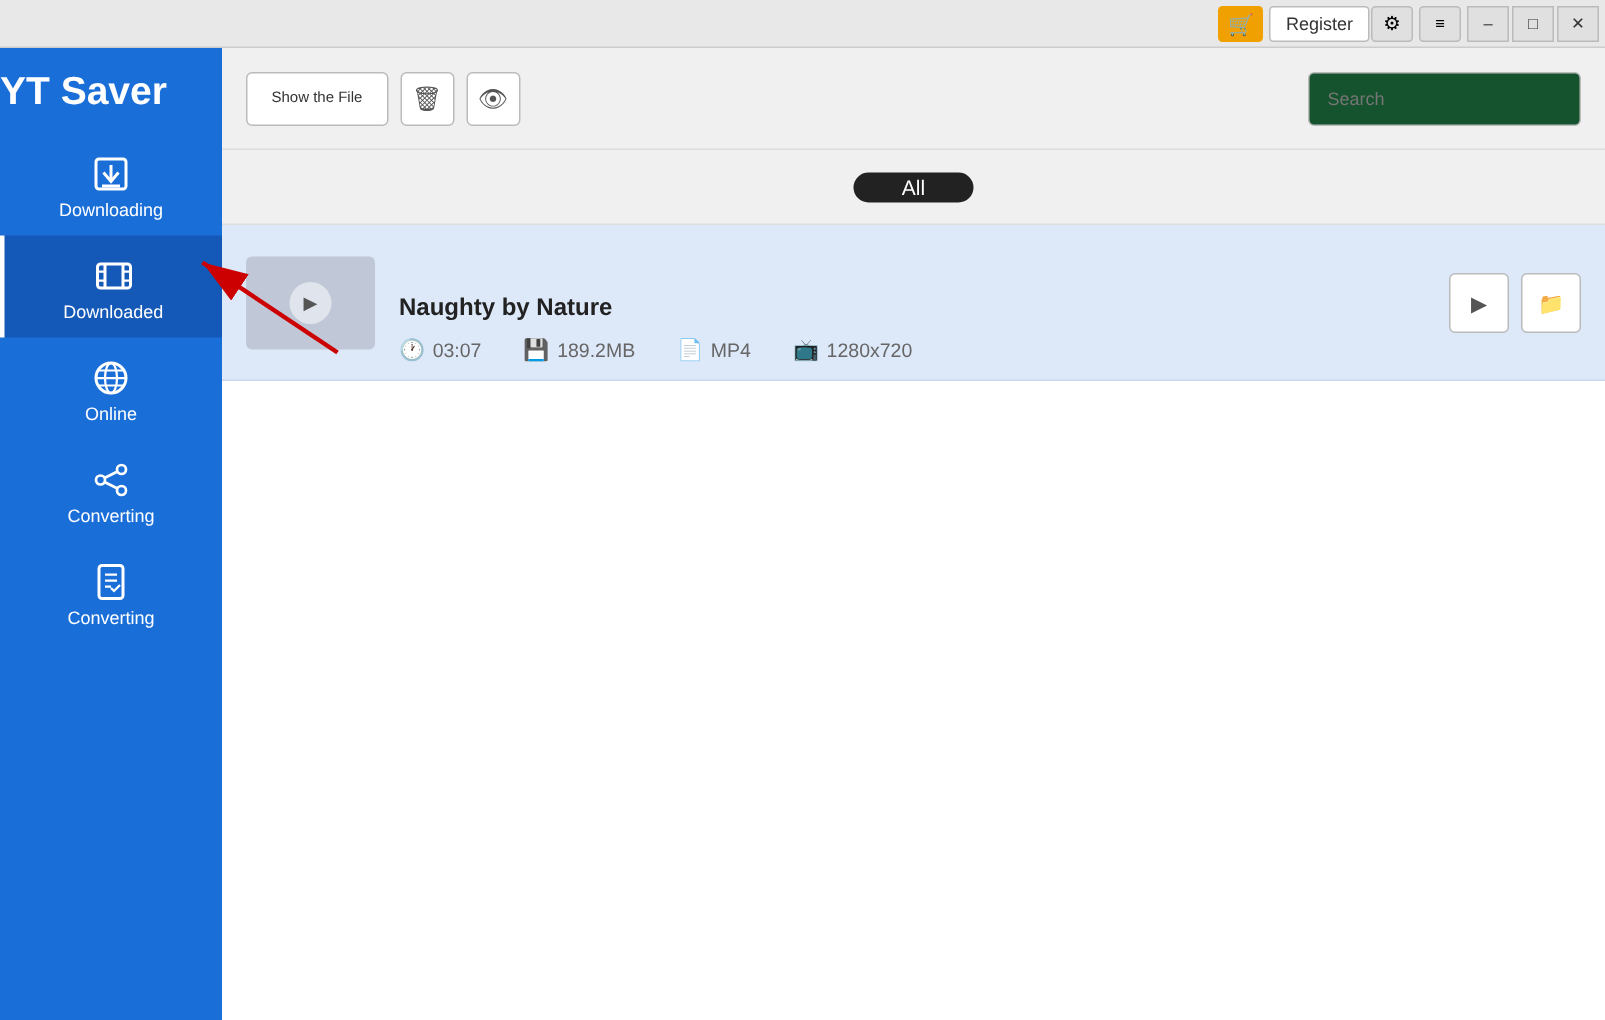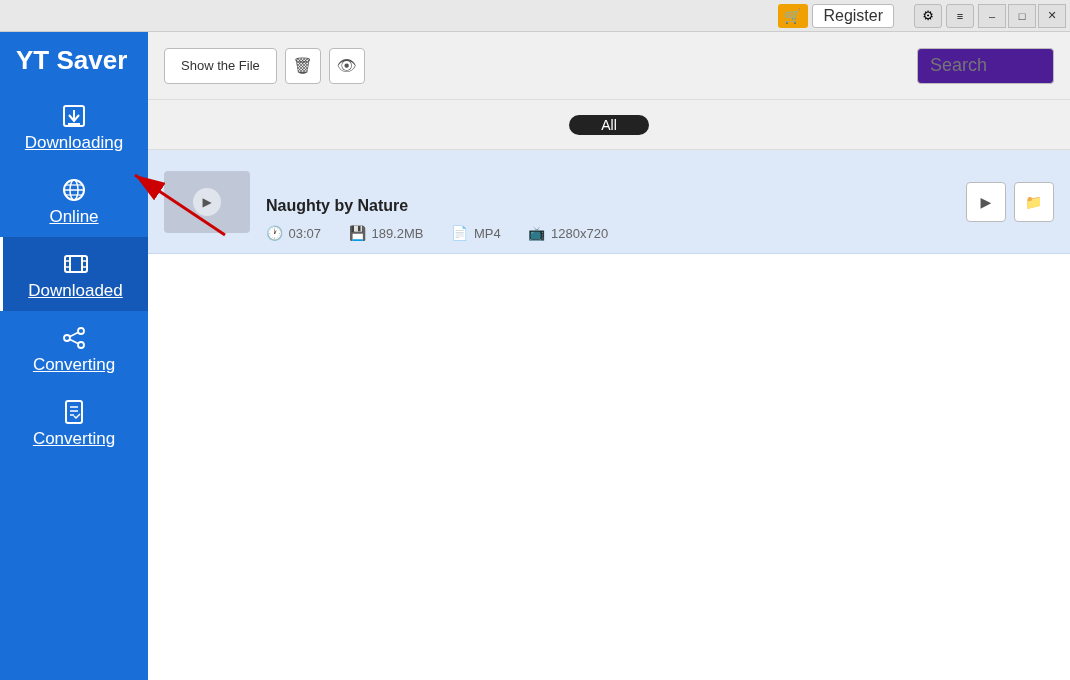--- a/index.html
+++ b/index.html
@@ -46,23 +46,23 @@
       font-size: 14px;
       margin-right: 4px;
     }
     .register-btn {
       height: 24px;
       padding: 0 10px;
       background: white;
       border: 1px solid #bbb;
       border-radius: 3px;
       cursor: pointer;
-      font-size: 16px;
+      font-size: 12px;
       color: #333;
-      margin-right: 20px;
+      margin-right: 1px;
     }
     .gear-btn {
       width: 28px;
       height: 24px;
       background: #e0e0e0;
       border: 1px solid #bbb;
       border-radius: 3px;
       cursor: pointer;
       display: flex;
       align-items: center;
@@ -96,21 +96,21 @@
       width: 148px;
       background: #1a6ed8;
       display: flex;
       flex-direction: column;
       padding-top: 0;
     }
     .app-title {
       color: white;
       font-size: 26px;
       font-weight: bold;
-      padding: 14px 16px 14px 16px;
+      padding: 14px 16px 14px 0;
       text-align: left;
       line-height: 1.1;
     }
     .nav-item {
       display: flex;
       flex-direction: column;
       align-items: center;
       padding: 14px 0 10px 0;
       cursor: pointer;
       color: white;
@@ -121,22 +121,21 @@
     .nav-icon {
       font-size: 22px;
       margin-bottom: 4px;
       color: white;
       display: flex;
       align-items: center;
       justify-content: center;
     }
     .nav-label {
       color: white;
-      font-size: 17px;
-      text-decoration: underline;
+      font-size: 12px;
     }
 
     
     .content {
       flex: 1;
       display: flex;
       flex-direction: column;
       background: #f5f5f5;
     }
 
@@ -150,45 +149,45 @@
       padding: 0 16px;
       gap: 8px;
     }
     .show-file-btn {
       height: 36px;
       padding: 0 16px;
       background: white;
       border: 1px solid #bbb;
       border-radius: 4px;
       cursor: pointer;
-      font-size: 13px;
+      font-size: 10px;
       color: #333;
     }
     .icon-btn {
       width: 36px;
       height: 36px;
       background: white;
       border: 1px solid #bbb;
       border-radius: 4px;
       cursor: pointer;
       display: flex;
       align-items: center;
       justify-content: center;
       font-size: 16px;
       color: #555;
     }
     .spacer { flex: 1; }
     .search-input {
       height: 36px;
-      width: 137px;
+      width: 182px;
       padding: 0 12px;
       border: 1px solid #bbb;
       border-radius: 4px;
-      font-size: 18px;
-      background: #4c1d95;
+      font-size: 12px;
+      background: #14532d;
       color: #999;
     }
 
     
     .filter-bar {
       height: 50px;
       background: #f0f0f0;
       border-bottom: 1px solid #ddd;
       display: flex;
       align-items: center;
@@ -340,46 +339,46 @@
         <svg width="26" height="26" viewBox="0 0 26 26" fill="none">
           <rect x="3" y="3" width="20" height="20" rx="2" stroke="white" stroke-width="2" fill="none"></rect>
           <polyline points="8,12 13,18 18,12" stroke="white" stroke-width="2" fill="none"></polyline>
           <line x1="13" y1="7" x2="13" y2="18" stroke="white" stroke-width="2"></line>
           <line x1="7" y1="21" x2="19" y2="21" stroke="white" stroke-width="2"></line>
         </svg>
       </div>
       <span class="nav-label">Downloading</span>
     </div>
 
-    <div class="nav-item">
-      <div class="nav-icon">
-        <svg width="26" height="26" viewBox="0 0 26 26" fill="none">
-          <circle cx="13" cy="13" r="10" stroke="white" stroke-width="2" fill="none"></circle>
-          <ellipse cx="13" cy="13" rx="4" ry="10" stroke="white" stroke-width="1.5" fill="none"></ellipse>
-          <line x1="3" y1="13" x2="23" y2="13" stroke="white" stroke-width="1.5"></line>
-          <line x1="5" y1="8" x2="21" y2="8" stroke="white" stroke-width="1.2"></line>
-          <line x1="5" y1="18" x2="21" y2="18" stroke="white" stroke-width="1.2"></line>
-        </svg>
-      </div>
-      <span class="nav-label">Online</span>
-    </div>
-
     <div class="nav-item active">
       <div class="nav-icon">
         <svg width="26" height="26" viewBox="0 0 26 26" fill="none">
           <rect x="2" y="5" width="22" height="16" rx="2" stroke="white" stroke-width="2" fill="none"></rect>
           <line x1="7" y1="5" x2="7" y2="21" stroke="white" stroke-width="2"></line>
           <line x1="19" y1="5" x2="19" y2="21" stroke="white" stroke-width="2"></line>
           <line x1="2" y1="10" x2="7" y2="10" stroke="white" stroke-width="1.5"></line>
           <line x1="19" y1="10" x2="24" y2="10" stroke="white" stroke-width="1.5"></line>
           <line x1="2" y1="16" x2="7" y2="16" stroke="white" stroke-width="1.5"></line>
           <line x1="19" y1="16" x2="24" y2="16" stroke="white" stroke-width="1.5"></line>
         </svg>
       </div>
       <span class="nav-label">Downloaded</span>
+    </div>
+
+    <div class="nav-item">
+      <div class="nav-icon">
+        <svg width="26" height="26" viewBox="0 0 26 26" fill="none">
+          <circle cx="13" cy="13" r="10" stroke="white" stroke-width="2" fill="none"></circle>
+          <ellipse cx="13" cy="13" rx="4" ry="10" stroke="white" stroke-width="1.5" fill="none"></ellipse>
+          <line x1="3" y1="13" x2="23" y2="13" stroke="white" stroke-width="1.5"></line>
+          <line x1="5" y1="8" x2="21" y2="8" stroke="white" stroke-width="1.2"></line>
+          <line x1="5" y1="18" x2="21" y2="18" stroke="white" stroke-width="1.2"></line>
+        </svg>
+      </div>
+      <span class="nav-label">Online</span>
     </div>
 
     <div class="nav-item">
       <div class="nav-icon">
         <svg width="26" height="26" viewBox="0 0 26 26" fill="none">
           <circle cx="20" cy="6" r="3" stroke="white" stroke-width="1.8" fill="none"></circle>
           <circle cx="6" cy="13" r="3" stroke="white" stroke-width="1.8" fill="none"></circle>
           <circle cx="20" cy="20" r="3" stroke="white" stroke-width="1.8" fill="none"></circle>
           <line x1="9" y1="11.5" x2="17" y2="7.5" stroke="white" stroke-width="1.8"></line>
           <line x1="9" y1="14.5" x2="17" y2="18.5" stroke="white" stroke-width="1.8"></line>

